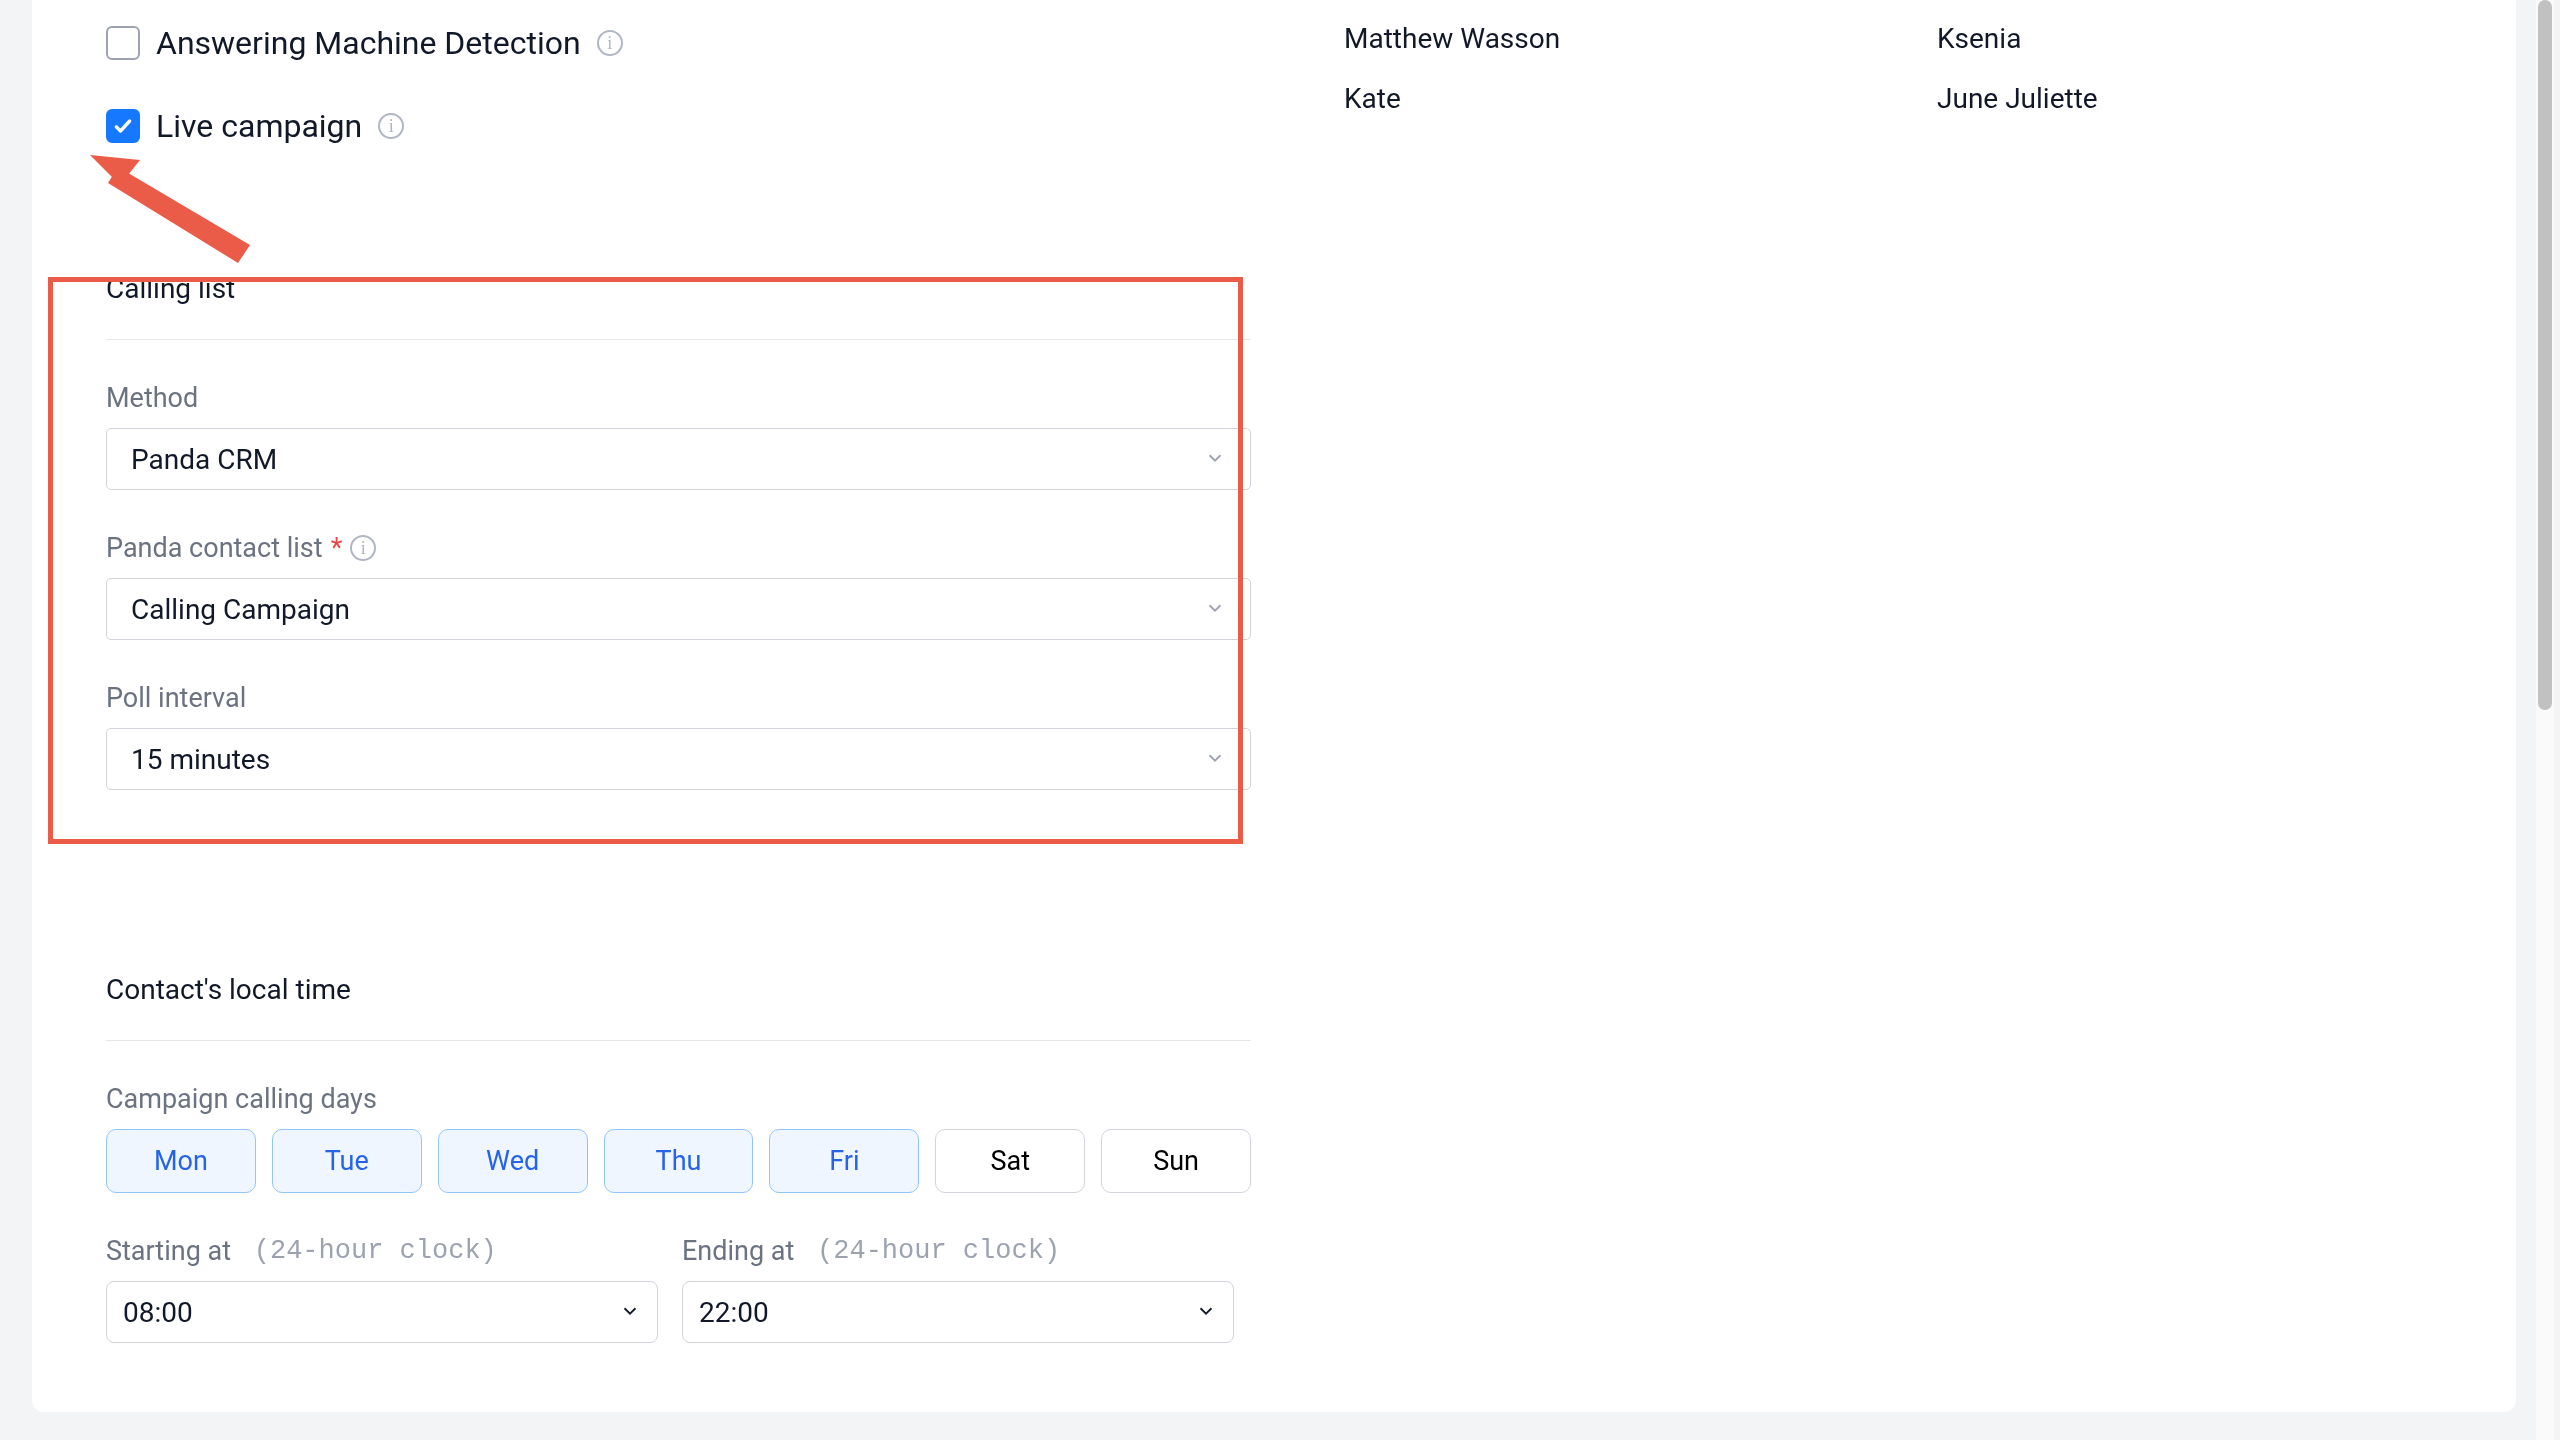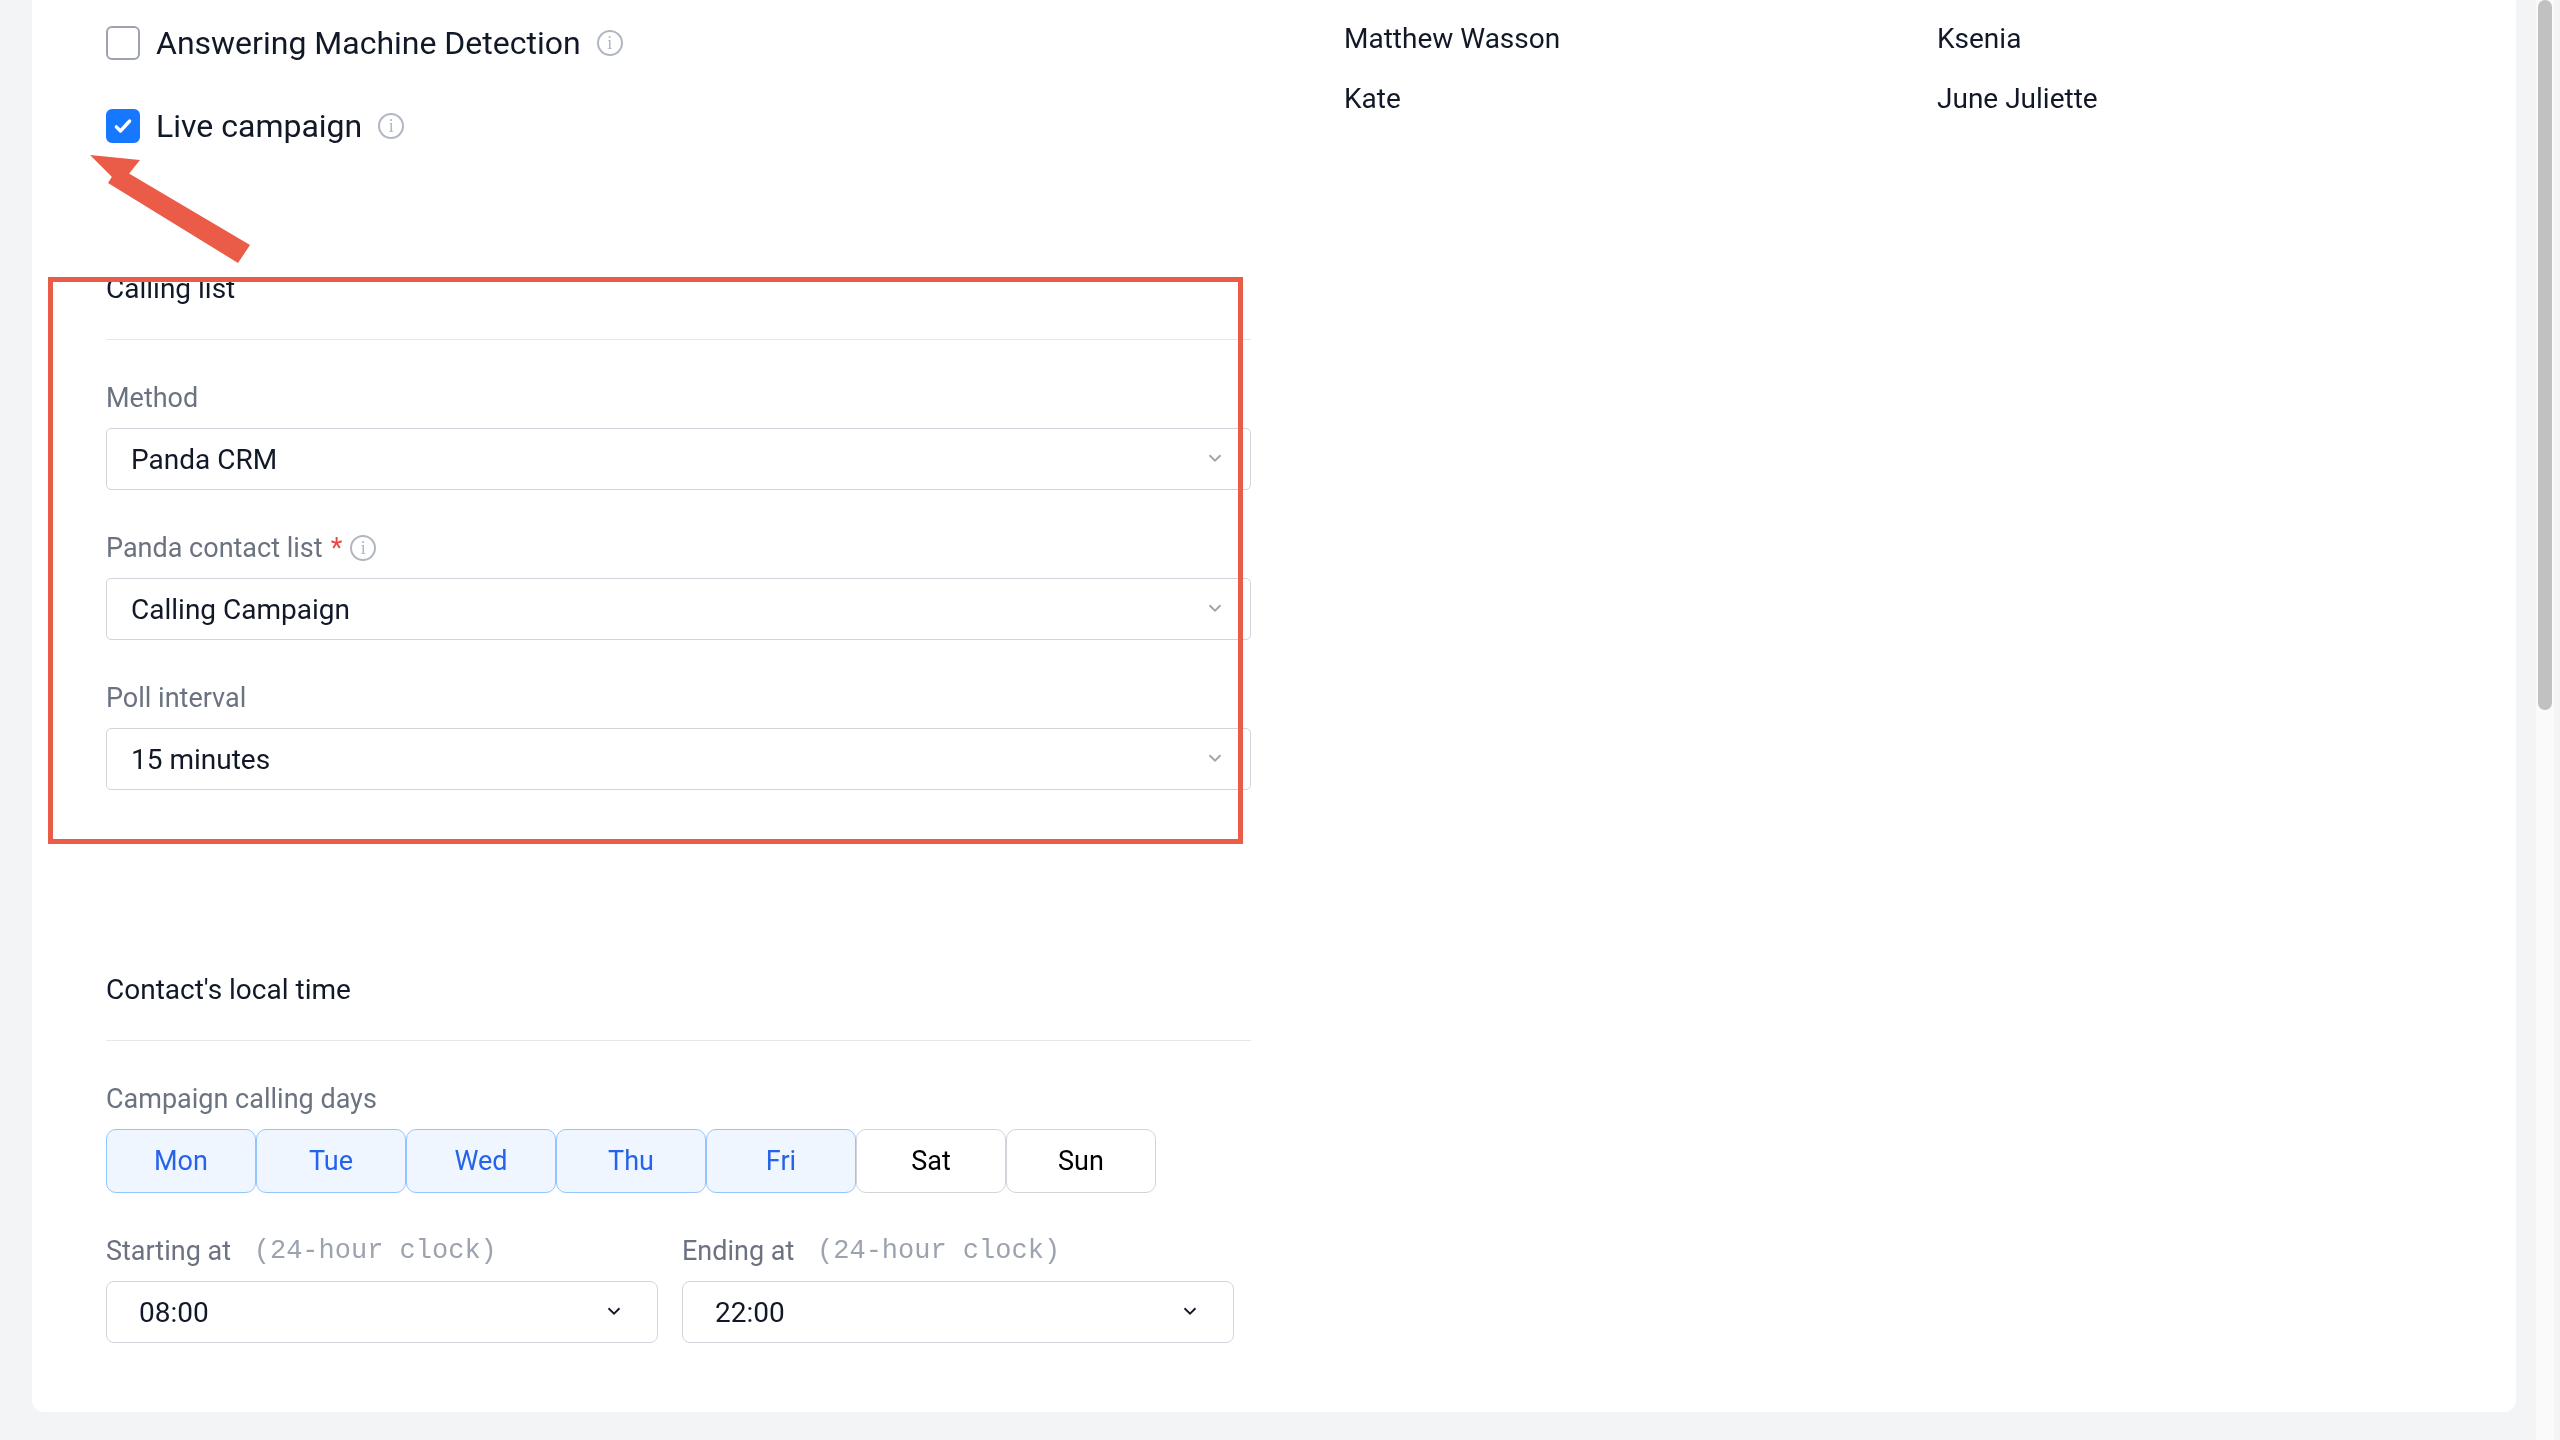--- a/index.html
+++ b/index.html
@@ -139,21 +139,21 @@
     display: flex;
     align-items: center;
     justify-content: space-between;
     padding: 4px 24px;
     font-size: 28px;
     color: #111827;
   }
   .select .chev { color: #9ca3af; }
   .field-block { margin-bottom: 42px; }
 
-  .days-row { display: flex; }
+  .days-row { display: flex; gap: 16px; }
   .day-btn {
     width: 150px;
     height: 64px;
     border: 1px solid #d1d5db;
     border-radius: 10px;
     background: #fff;
     display: flex;
     align-items: center;
     justify-content: center;
     font-size: 27px;
@@ -169,21 +169,21 @@
   .time-col { width: 552px; }
   .time-select {
     width: 552px;
     height: 62px;
     border: 1px solid #d1d5db;
     border-radius: 8px;
     background: #fff;
     display: flex;
     align-items: center;
     justify-content: space-between;
-    padding: 0 32px;
+    padding: 0 16px;
     font-size: 28px;
   }
 
   .right-list {
     position: absolute;
     left: 1312px;
     top: 28px;
     width: 1100px;
     font-size: 28px;
   }

